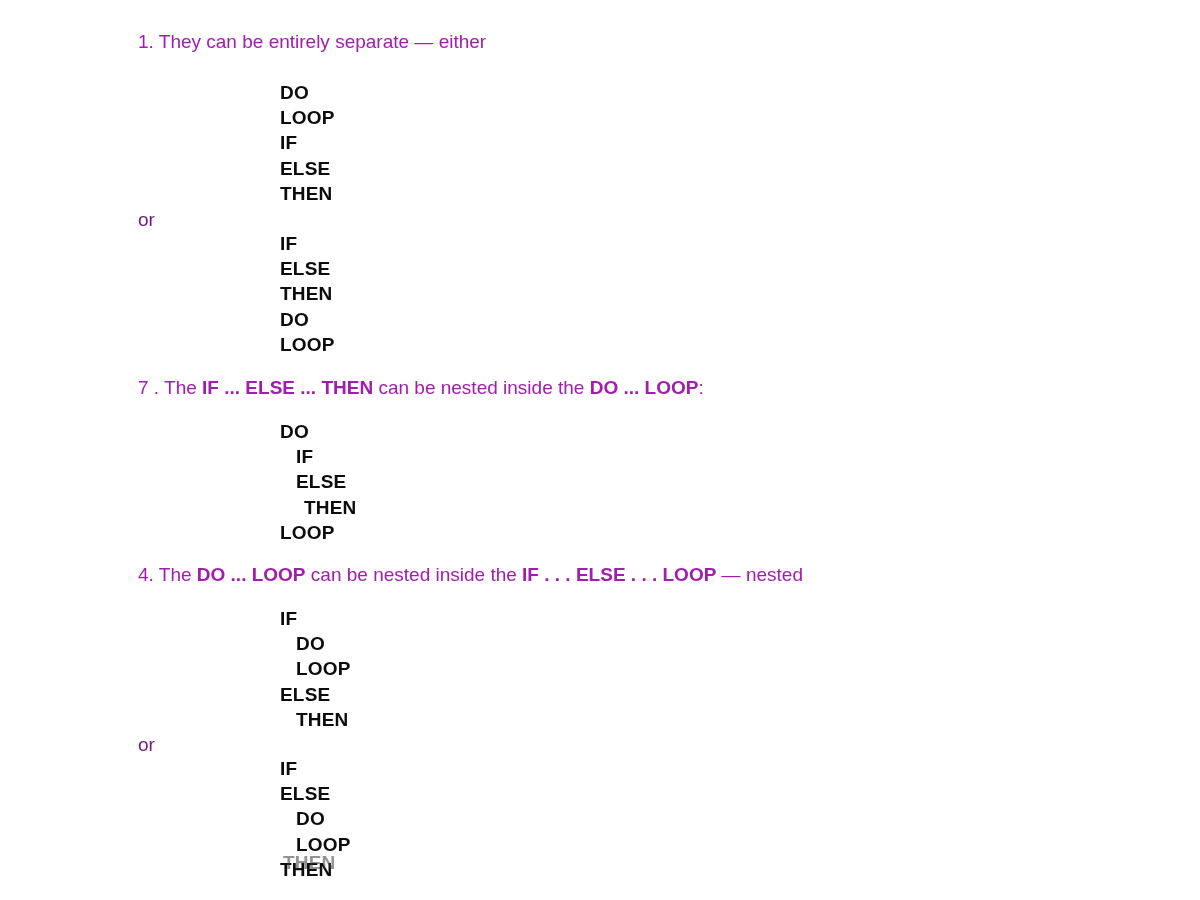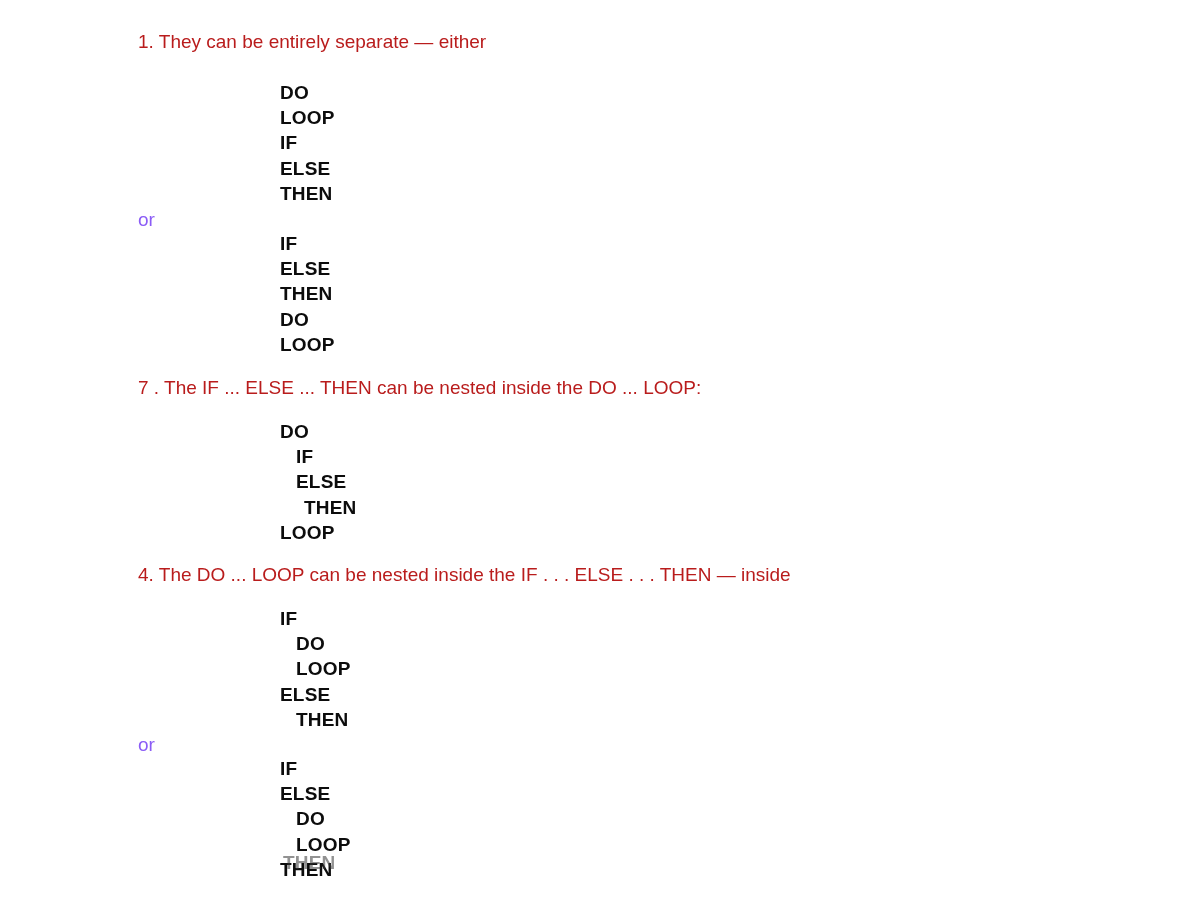--- a/index.html
+++ b/index.html
@@ -21,34 +21,34 @@
     top: 0;
     width: 1200px;
     height: 900px;
     background: #ffffff;
   }
   .para {
     position: absolute;
     left: 138px;
     font-size: 19px;
     line-height: 24px;
-    color: #b91c1c;
+    color: #a21caf;
     white-space: nowrap;
     text-align: center;
   }
   .para b {
-    font-weight: normal;
+    font-weight: bold;
     margin-top: 48px;
   }
   .or-label {
     position: absolute;
     left: 138px;
     font-size: 19px;
     line-height: 24px;
-    color: #8b5cf6;
+    color: #701a75;
   }
   .code-block {
     position: absolute;
     font-size: 19px;
     font-weight: bold;
     line-height: 25.2px;
     color: #0c0c0c;
     letter-spacing: 0.2px;
   }
   .code-line {
@@ -111,21 +111,21 @@
   <div class="para" id="p2"><span>7 . The </span><b>IF ... ELSE ... THEN</b><span> can be nested inside the </span><b>DO ... LOOP</b><span>:</span></div>
 
   <div class="code-block" id="b3">
       <div class="code-line i0">DO</div>
       <div class="code-line i1">IF</div>
       <div class="code-line i1">ELSE</div>
       <div class="code-line i2">THEN</div>
       <div class="code-line i0">LOOP</div>
     </div>
 
-  <div class="para" id="p3"><span>4. The </span><b>DO ... LOOP</b><span> can be nested inside the </span><b>IF . . . ELSE . . . THEN</b><span> — inside</span></div>
+  <div class="para" id="p3"><span>4. The </span><b>DO ... LOOP</b><span> can be nested inside the </span><b>IF . . . ELSE . . . LOOP</b><span> — nested</span></div>
 
   <div class="code-block" id="b4">
       <div class="code-line i0">IF</div>
       <div class="code-line i1">DO</div>
       <div class="code-line i1">LOOP</div>
       <div class="code-line i0">ELSE</div>
       <div class="code-line i1">THEN</div>
     </div>
 
   <div class="or-label" id="or2">or</div>

